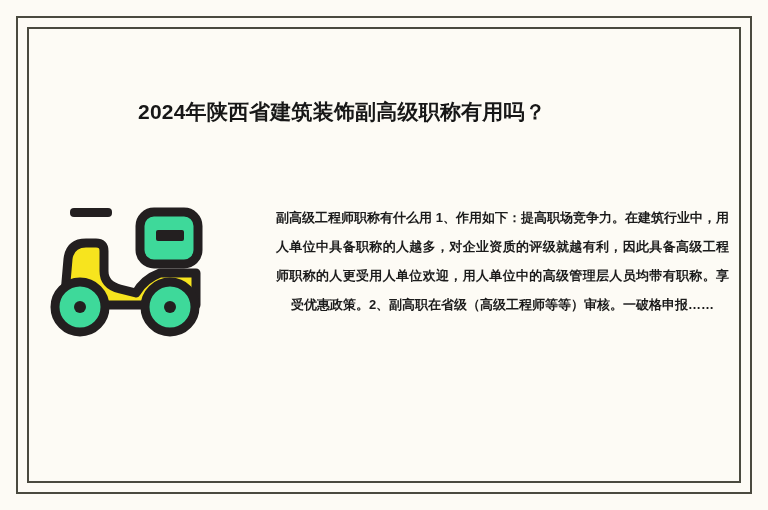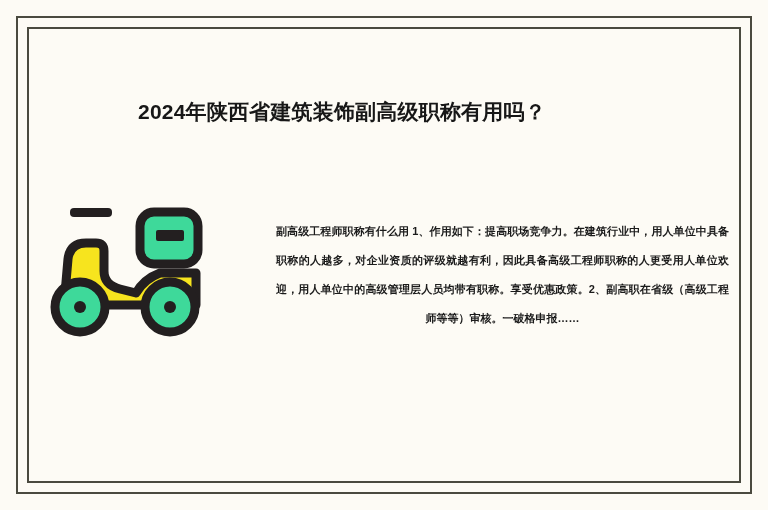--- a/index.html
+++ b/index.html
@@ -69,23 +69,23 @@
   .illustration svg {
     display: block;
     width: 166px;
     height: 140px;
   }
 
   
   .body-copy {
     position: absolute;
     left: 276px;
-    top: 206px;
+    top: 190px;
     width: 453px;
-    font-size: 11px;
+    font-size: 13px;
     font-weight: bold;
     line-height: 29px;
     color: #1b1b1b;
     text-align: justify;
     text-align-last: center;
     text-justify: inter-ideograph;
     word-break: break-all;
   }
 </style>
 </head>

